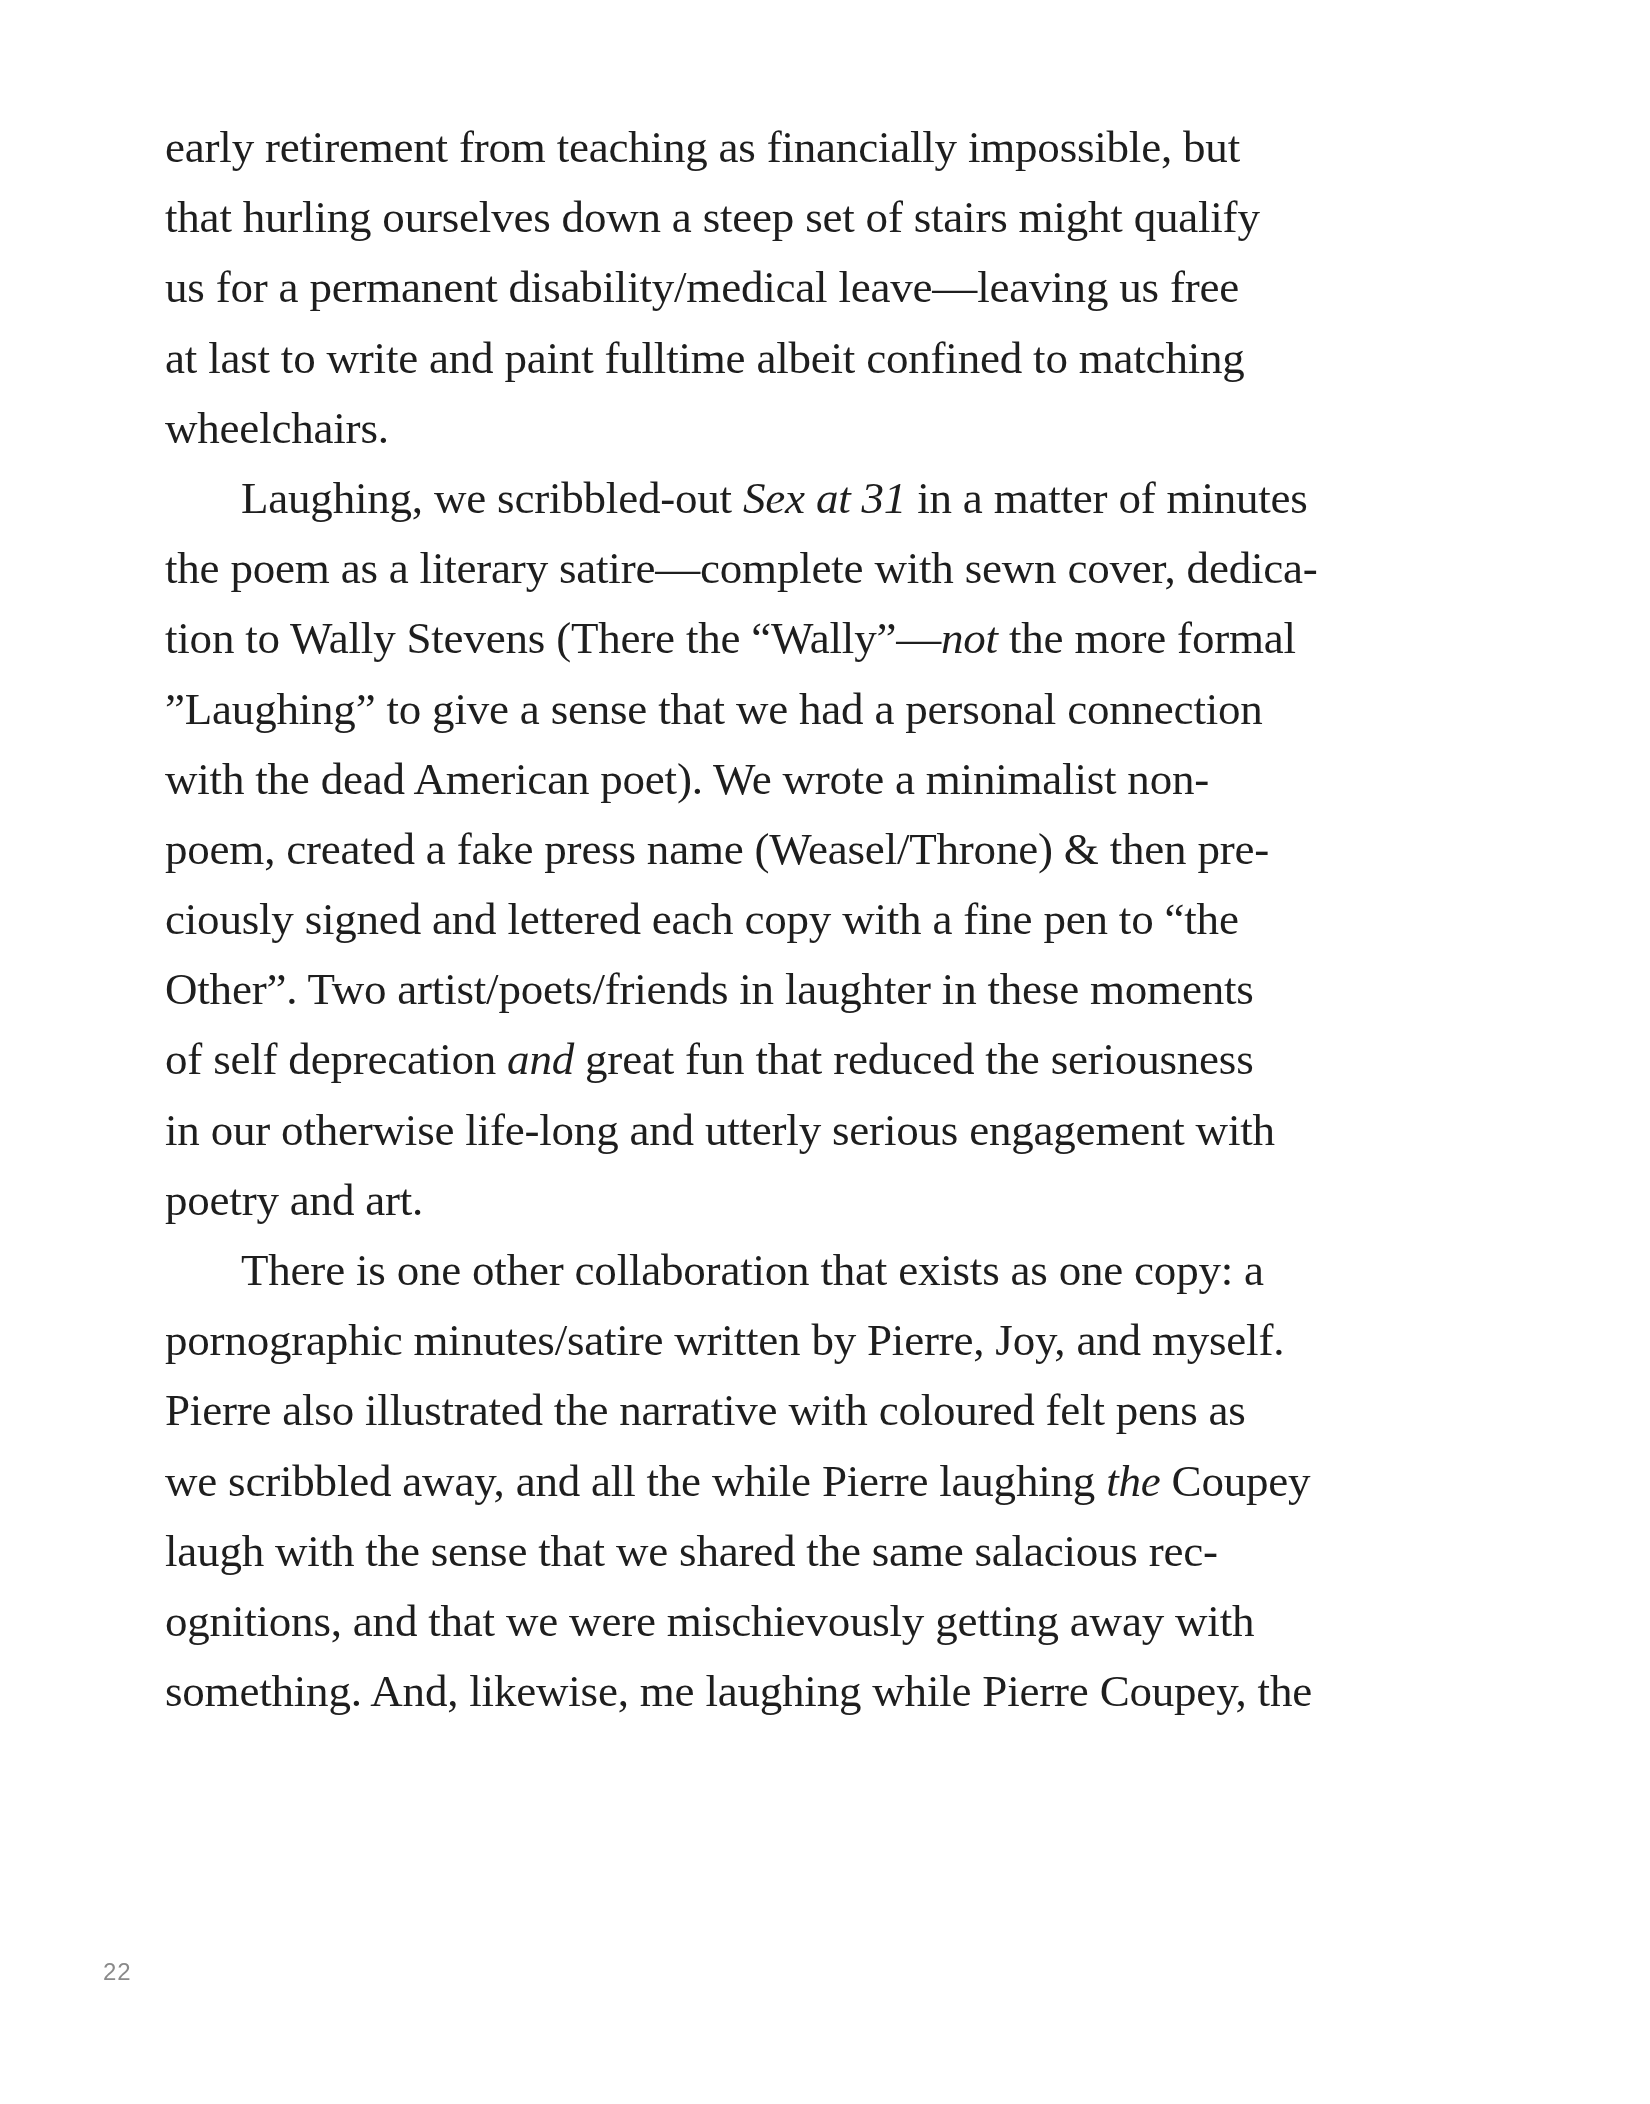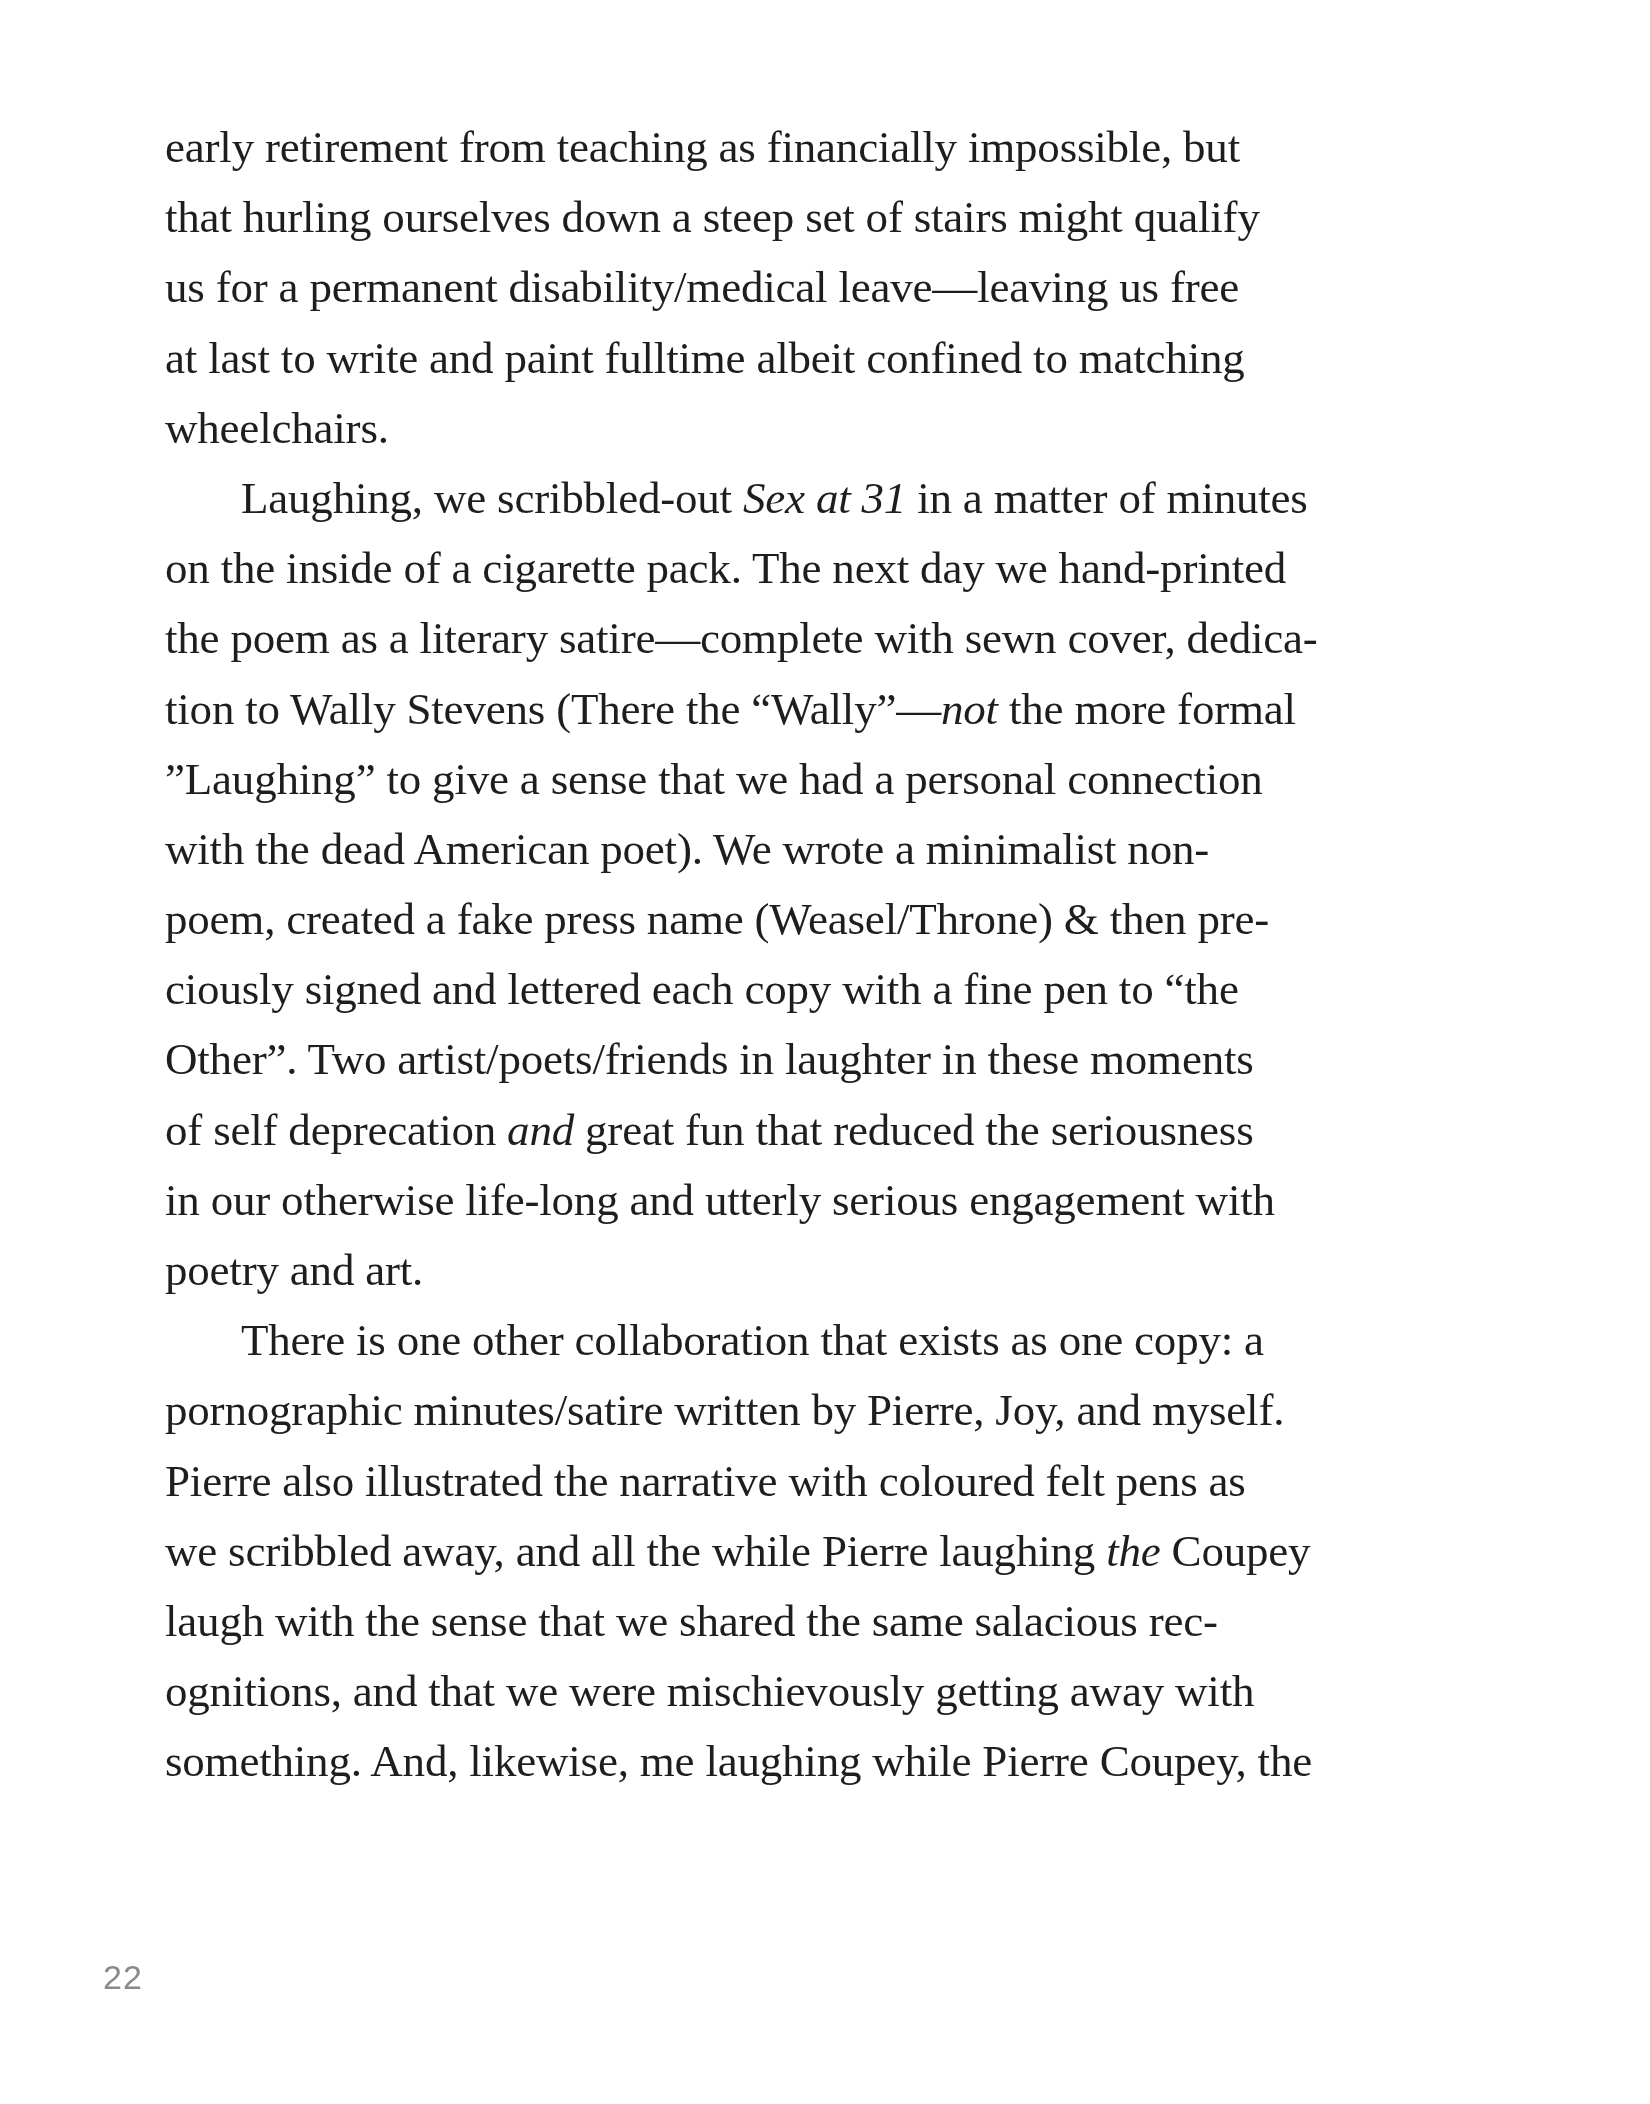--- a/index.html
+++ b/index.html
@@ -41,41 +41,40 @@
       padding-left: 76px;
     }
     .line em {
       font-style: italic;
     }
     .page-number {
       position: absolute;
       left: 103px;
       top: 1958px;
       font-family: "Liberation Sans", "DejaVu Sans", sans-serif;
-      font-size: 34px;
+      font-size: 24px;
       font-weight: 300;
       color: #8a8a8a;
       letter-spacing: 1px;
     }
   </style>
 </head>
 <body>
 
 <div class="page">
   <div class="text-block" id="text-block" style="color: rgb(30, 30, 30);">
       <div>
         <span class="line"><span>early retirement from teaching as financially impossible, but</span></span>
         <span class="line"><span>that hurling ourselves down a steep set of stairs might qualify</span></span>
         <span class="line"><span>us for a permanent disability/medical leave—leaving us free</span></span>
         <span class="line"><span>at last to write and paint fulltime albeit confined to matching</span></span>
         <span class="line"><span>wheelchairs.</span></span>
       </div>
       <div>
         <span class="line indent"><span>Laughing, we scribbled-out </span><em>Sex at 31</em><span> in a matter of minutes</span></span>
-        <span class="line"><span>on the inside of a cigarette pack. The next day we hand-printed</span></span>
         <span class="line"><span>the poem as a literary satire—complete with sewn cover, dedica-</span></span>
         <span class="line"><span>tion to Wally Stevens (There the “Wally”—</span><em>not</em><span> the more formal</span></span>
         <span class="line"><span>”Laughing” to give a sense that we had a personal connection</span></span>
         <span class="line"><span>with the dead American poet). We wrote a minimalist non-</span></span>
         <span class="line"><span>poem, created a fake press name (Weasel/Throne) &amp; then pre-</span></span>
         <span class="line"><span>ciously signed and lettered each copy with a fine pen to “the</span></span>
         <span class="line"><span>Other”. Two artist/poets/friends in laughter in these moments</span></span>
         <span class="line"><span>of self deprecation </span><em>and</em><span> great fun that reduced the seriousness</span></span>
         <span class="line"><span>in our otherwise life-long and utterly serious engagement with</span></span>
         <span class="line"><span>poetry and art.</span></span>

